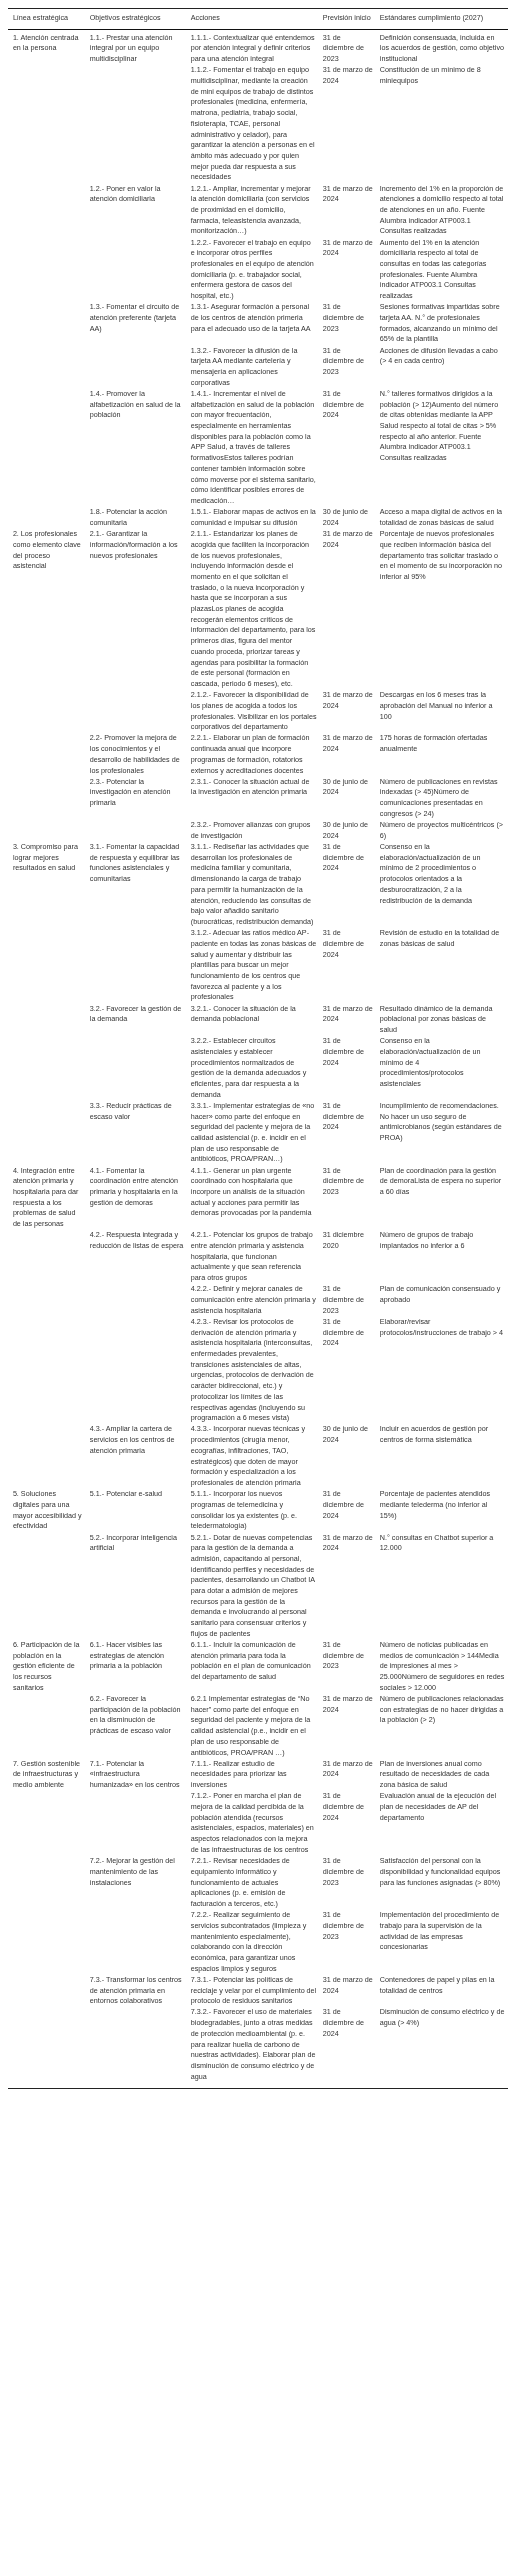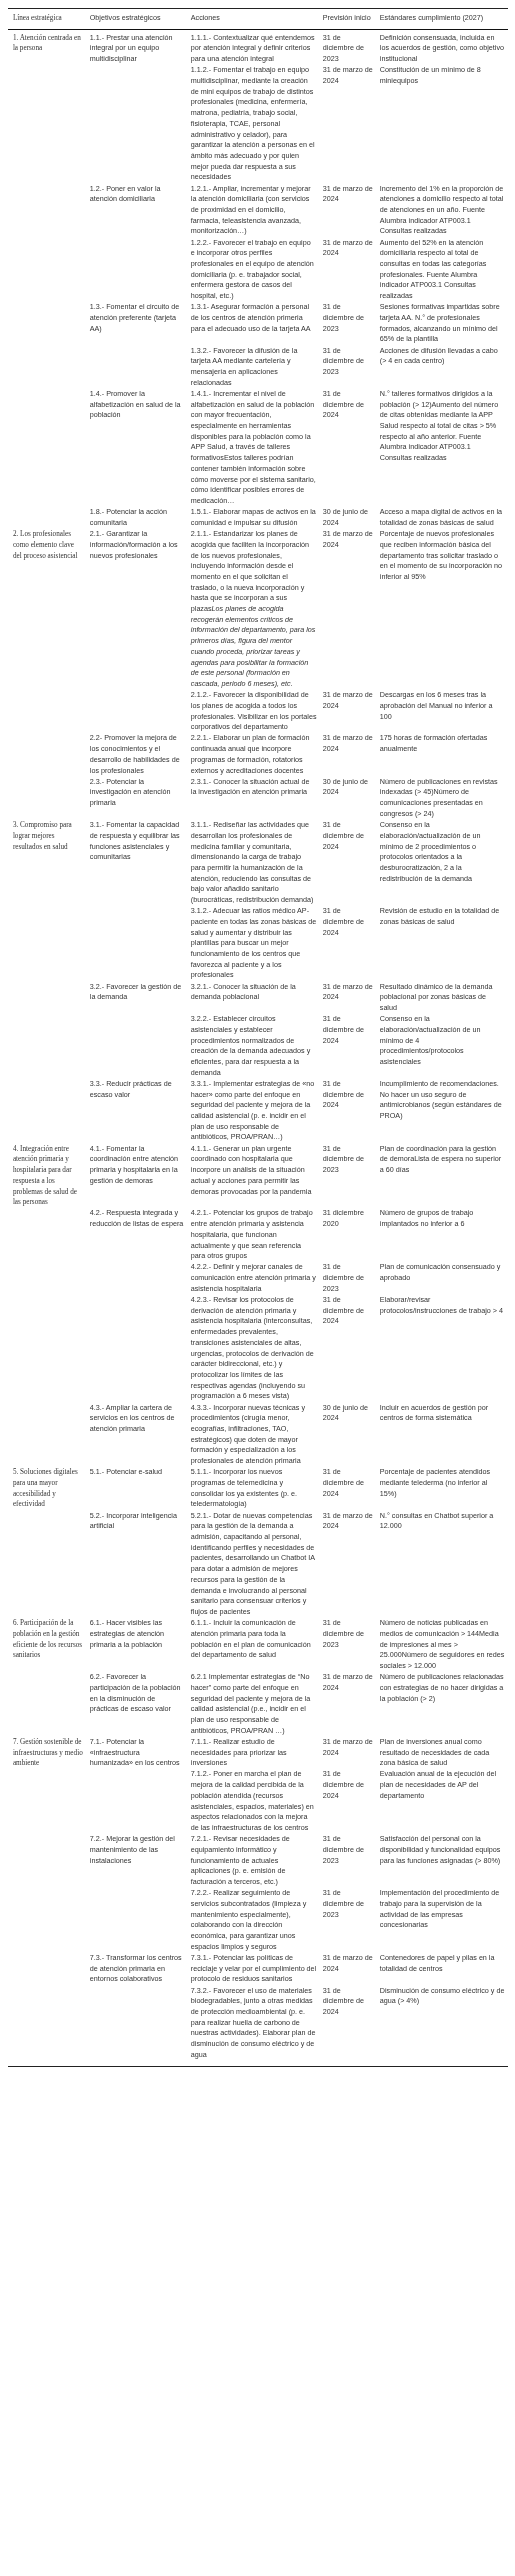--- a/index.html
+++ b/index.html
@@ -29,22 +29,22 @@
     font-weight: normal;
     padding: 0.5px 3.1px 0 3.1px;
   }
   thead th {
     padding-top: 4.6px;
     padding-bottom: 5.2px;
     border-bottom: 1.5px solid #111;
   }
   tbody tr:first-child td { padding-top: 2.6px; }
   tbody tr:last-child td { padding-bottom: 5.7px; }
-  th:first-child, td:first-child { padding-left: 5.2px; font-family: Liberation Serif, serif; }
-  .it { font-style: italic; }
+  th:first-child, td:first-child { padding-left: 5.2px; }
+  .it { }
 </style>
 </head>
 <body>
 
 <div class="wrap">
   <table class="plan">
     <colgroup>
         <col class="c1">
         <col class="c2">
         <col class="c3">
@@ -80,33 +80,33 @@
           <td><span>1.2.- Poner en valor la atención domiciliaria</span></td>
           <td><span>1.2.1.- Ampliar, incrementar y mejorar la atención domiciliaria (con servicios de proximidad en el domicilio, farmacia, teleasistencia avanzada, monitorización…)</span></td>
           <td><span>31 de marzo de 2024</span></td>
           <td><span>Incremento del 1% en la proporción de atenciones a domicilio respecto al total de atenciones en un año. Fuente Alumbra indicador ATP003.1 Consultas realizadas</span></td>
         </tr>
         <tr>
           <td><span></span></td>
           <td><span></span></td>
           <td><span>1.2.2.- Favorecer el trabajo en equipo e incorporar otros perfiles profesionales en el equipo de atención domiciliaria (p. e. trabajador social, enfermera gestora de casos del hospital, etc.)</span></td>
           <td><span>31 de marzo de 2024</span></td>
-          <td><span>Aumento del 52% en la atención domiciliaria respecto al total de consultas en todas las categorías profesionales. Fuente Alumbra indicador ATP003.1 Consultas realizadas</span></td>
+          <td><span>Aumento del 1% en la atención domiciliaria respecto al total de consultas en todas las categorías profesionales. Fuente Alumbra indicador ATP003.1 Consultas realizadas</span></td>
         </tr>
         <tr>
           <td><span></span></td>
           <td><span>1.3.- Fomentar el circuito de atención preferente (tarjeta AA)</span></td>
           <td><span>1.3.1- Asegurar formación a personal de los centros de atención primeria para el adecuado uso de la tarjeta AA</span></td>
           <td><span>31 de diciembre de 2023</span></td>
           <td><span>Sesiones formativas impartidas sobre tarjeta AA. N.° de profesionales formados, alcanzando un mínimo del 65% de la plantilla</span></td>
         </tr>
         <tr>
           <td><span></span></td>
           <td><span></span></td>
-          <td><span>1.3.2.- Favorecer la difusión de la tarjeta AA mediante cartelería y mensajería en aplicaciones relacionadas</span></td>
+          <td><span>1.3.2.- Favorecer la difusión de la tarjeta AA mediante cartelería y mensajería en aplicaciones corporativas</span></td>
           <td><span>31 de diciembre de 2023</span></td>
           <td><span>Acciones de difusión llevadas a cabo (&gt;    4 en cada centro)</span></td>
         </tr>
         <tr>
           <td><span></span></td>
           <td><span>1.4.- Promover la alfabetización en salud de la población</span></td>
           <td><span>1.4.1.- Incrementar el nivel de alfabetización en salud de la población con mayor frecuentación, especialmente en herramientas disponibles para la población como la APP Salud, a través de talleres formativosEstos talleres podrían contener también información sobre cómo moverse por el sistema sanitario, cómo identificar posibles errores de medicación…</span></td>
           <td><span>31 de diciembre de 2024</span></td>
           <td><span>N.° talleres formativos dirigidos a la población (&gt;    12)Aumento del número de citas obtenidas mediante la APP Salud respecto al total de citas &gt;    5% respecto al año anterior. Fuente Alumbra indicador ATP003.1 Consultas realizadas</span></td>
         </tr>
@@ -139,20 +139,27 @@
           <td><span>175 horas de formación ofertadas anualmente</span></td>
         </tr>
         <tr>
           <td><span></span></td>
           <td><span>2.3.- Potenciar la investigación en atención primaria</span></td>
           <td><span>2.3.1.- Conocer la situación actual de la investigación en atención primaria</span></td>
           <td><span>30 de junio de 2024</span></td>
           <td><span>Número de publicaciones en revistas indexadas (&gt;    45)Número de comunicaciones presentadas en congresos (&gt;    24)</span></td>
         </tr>
         <tr>
+          <td><span></span></td>
+          <td><span></span></td>
+          <td><span>2.3.2.- Promover alianzas con grupos de investigación</span></td>
+          <td><span>30 de junio de 2024</span></td>
+          <td><span>Número de proyectos multicéntricos (&gt;    6)</span></td>
+        </tr>
+        <tr>
           <td><span>3. Compromiso para lograr mejores resultados en salud</span></td>
           <td><span>3.1.- Fomentar la capacidad de respuesta y equilibrar las funciones asistenciales y comunitarias</span></td>
           <td><span>3.1.1.- Rediseñar las actividades que desarrollan los profesionales de medicina familiar y comunitaria, dimensionando la carga de trabajo para permitir la humanización de la atención, reduciendo las consultas de bajo valor añadido sanitario (burocráticas, redistribución demanda)</span></td>
           <td><span>31 de diciembre de 2024</span></td>
           <td><span>Consenso en la elaboración/actualización de un mínimo de 2 procedimientos o protocolos orientados a la desburocratización, 2 a la redistribución de la demanda</span></td>
         </tr>
         <tr>
           <td><span></span></td>
           <td><span></span></td>
           <td><span>3.1.2.- Adecuar las ratios médico AP-paciente en todas las zonas básicas de salud y aumentar y distribuir las plantillas para buscar un mejor funcionamiento de los centros que favorezca al paciente y a los profesionales</span></td>
@@ -162,21 +169,21 @@
         <tr>
           <td><span></span></td>
           <td><span>3.2.- Favorecer la gestión de la demanda</span></td>
           <td><span>3.2.1.- Conocer la situación de la demanda poblacional</span></td>
           <td><span>31 de marzo de 2024</span></td>
           <td><span>Resultado dinámico de la demanda poblacional por zonas básicas de salud</span></td>
         </tr>
         <tr>
           <td><span></span></td>
           <td><span></span></td>
-          <td><span>3.2.2.- Establecer circuitos asistenciales y establecer procedimientos normalizados de creación de la demanda adecuados y eficientes, para dar respuesta a la demanda</span></td>
+          <td><span>3.2.2.- Establecer circuitos asistenciales y establecer procedimientos normalizados de gestión de la demanda adecuados y eficientes, para dar respuesta a la demanda</span></td>
           <td><span>31 de diciembre de 2024</span></td>
           <td><span>Consenso en la elaboración/actualización de un mínimo de 4 procedimientos/protocolos asistenciales</span></td>
         </tr>
         <tr>
           <td><span></span></td>
           <td><span>3.3.- Reducir prácticas de escaso valor</span></td>
           <td><span>3.3.1.- Implementar estrategias de «no hacer» como parte del enfoque en seguridad del paciente y mejora de la calidad asistencial (p. e. incidir en el plan de uso responsable de antibióticos, PROA/PRAN…)</span></td>
           <td><span>31 de diciembre de 2024</span></td>
           <td><span>Incumplimiento de recomendaciones. No hacer un uso seguro de antimicrobianos (según estándares de PROA)</span></td>
         </tr>

